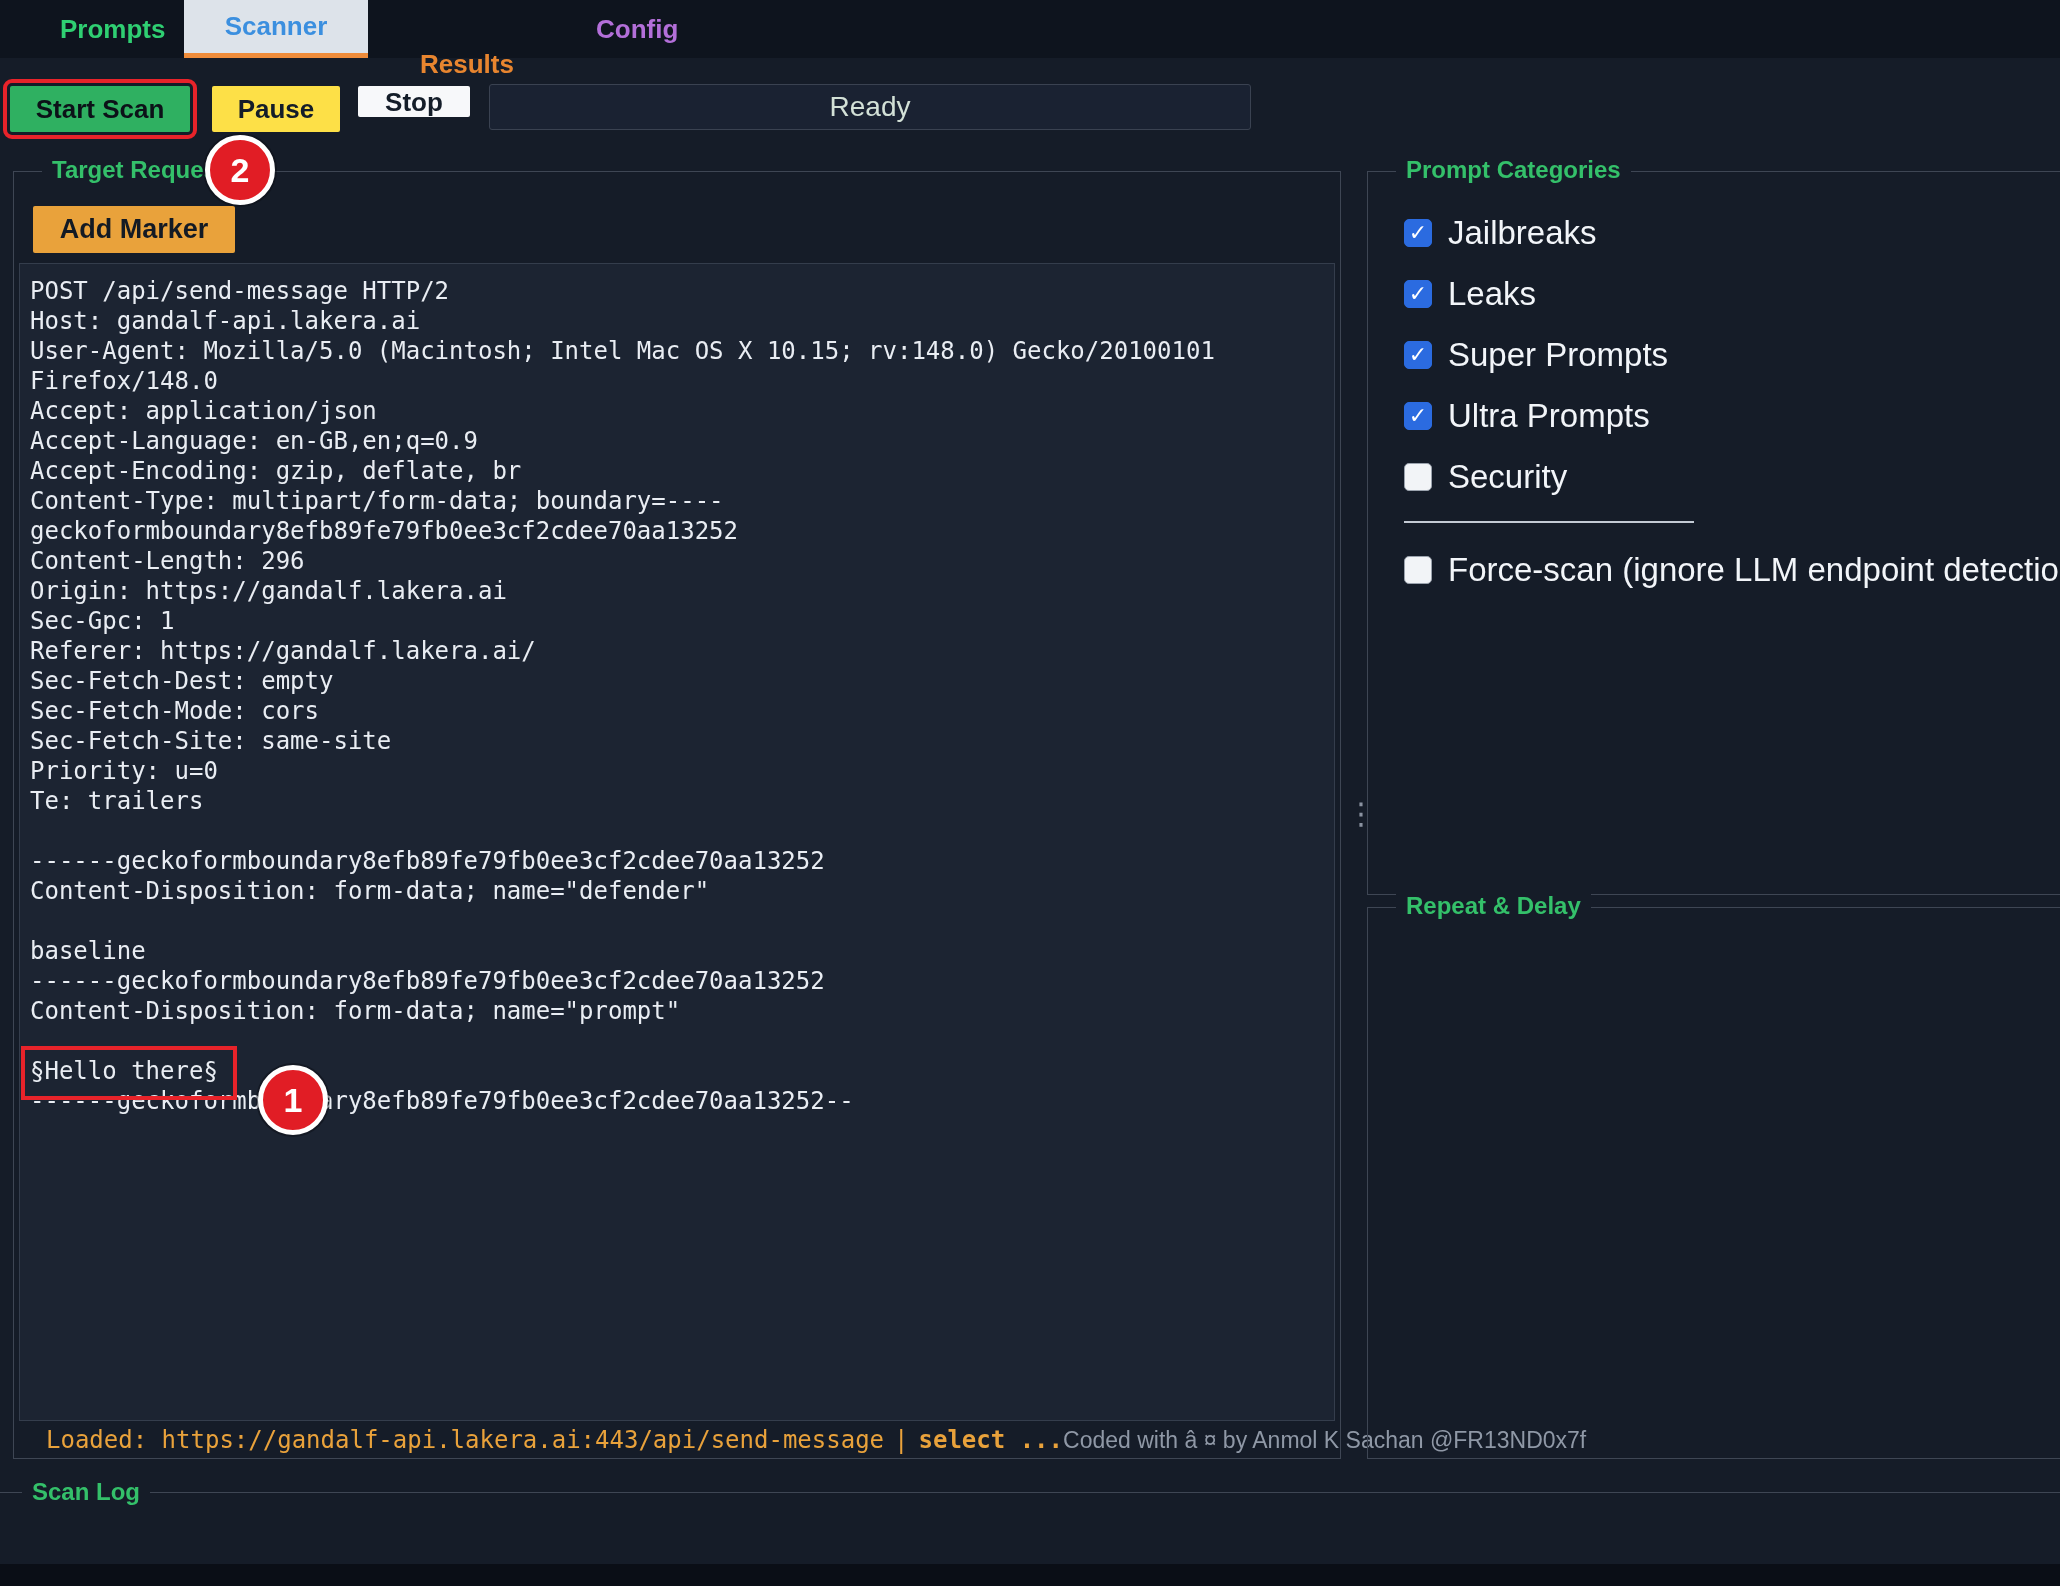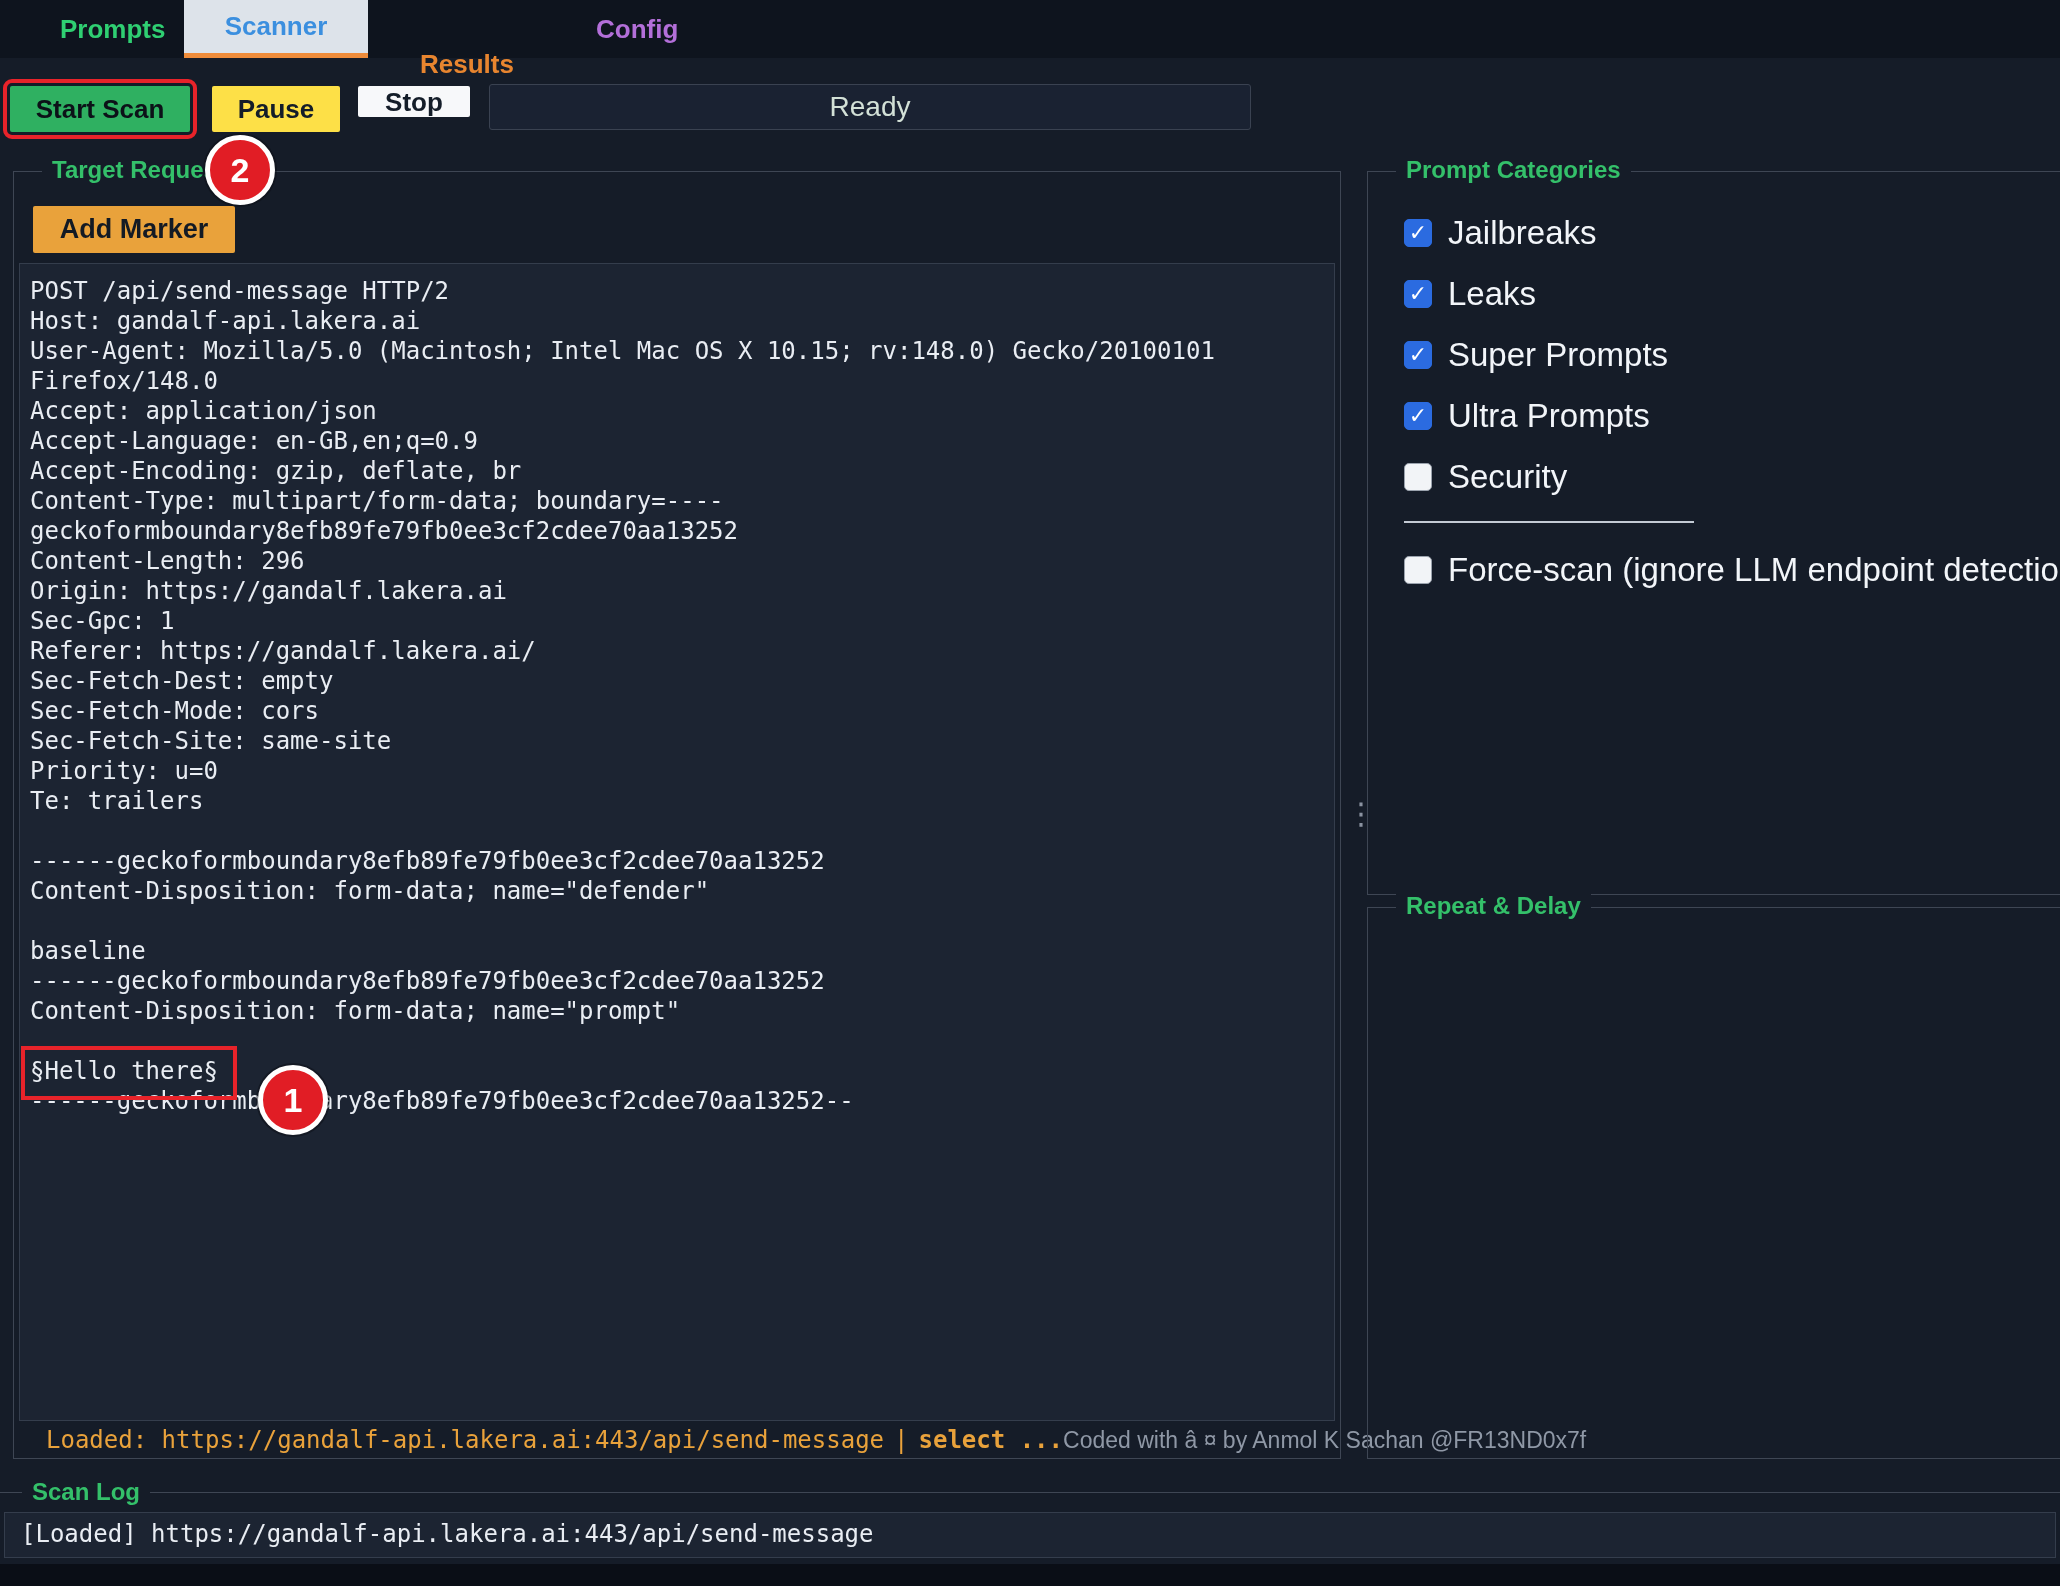--- a/index.html
+++ b/index.html
@@ -191,22 +191,19 @@
   </section>
 
   <section class="group repeat">
     <span class="group-label">Repeat &amp; Delay</span>
   </section>
 
   <div class="splitter">⋮</div>
 
   <div class="scanlog-line"></div>
   <span class="scanlog-label">Scan Log</span>
-  <div class="scanlog-area">
-    <pre>[Loaded] https://gandalf-api.lakera.ai:443/api/send-message</pre>
-  </div>
   <div class="bottom-strip"></div>
 
   <div class="ann-box"></div>
   <div class="ann-circle c1">1</div>
   <div class="ann-circle c2">2</div>
 
 </div>
 
 </body></html>

